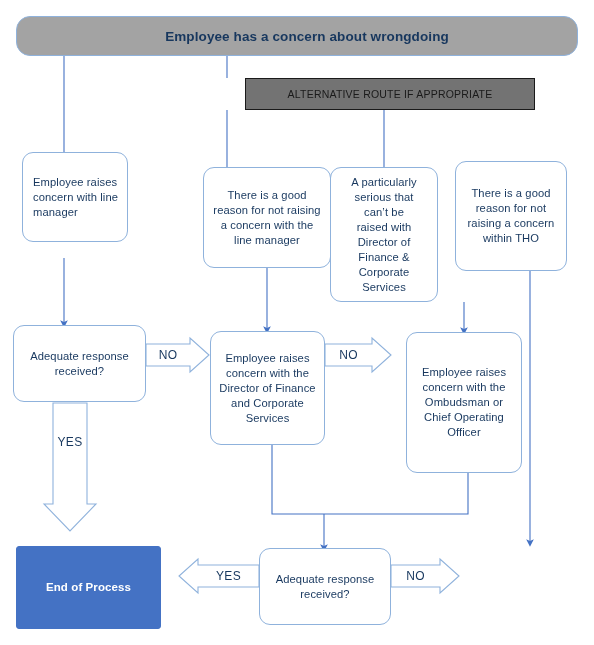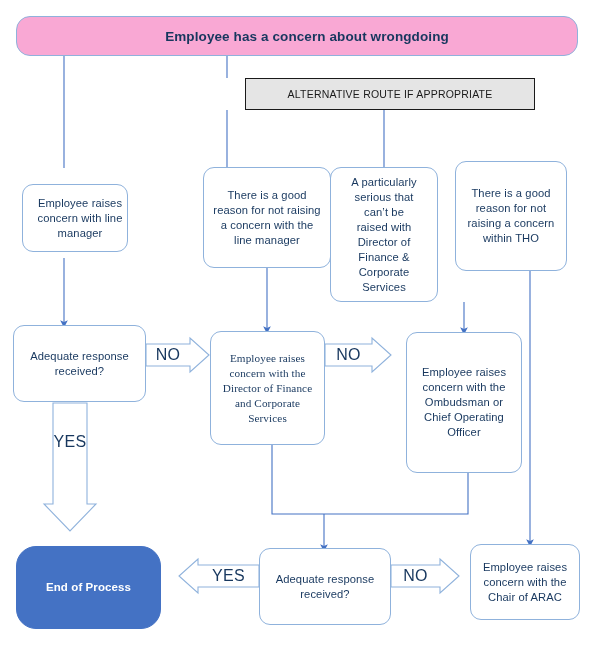--- a/index.html
+++ b/index.html
@@ -2,26 +2,26 @@
 <html><head>
 <meta charset="utf-8">
 <style>
   html,body{margin:0;padding:0;background:#ffffff;}
   body{font-family:"Liberation Sans", sans-serif;}
   #canvas{position:relative;width:594px;height:645px;background:#ffffff;overflow:hidden;}
   svg.layer{position:absolute;left:0;top:0;width:594px;height:645px;}
   .node{position:absolute;box-sizing:border-box;display:flex;align-items:center;justify-content:center;
         text-align:center;color:#17375E;font-size:11.2px;line-height:15px;letter-spacing:0.1px;}
   .rounded{border:1px solid #8FB2DC;border-radius:11px;background:#ffffff;justify-content:flex-end;}
-  .rounded-lg{border:1px solid #8FB2DC;border-radius:14px;background:#f9a8d4;padding-left:20px;}
+  .rounded-lg{border:1px solid #8FB2DC;border-radius:14px;background:#a3a3a3;padding-left:20px;}
   .title-node{font-weight:bold;font-size:13.5px;color:#17375E;}
-  .plain{border:1px solid #1a1a1a;border-radius:0;background:#e5e5e5;font-size:10.5px;color:#1a1a1a;letter-spacing:0.2px;}
-  .filled{background:#4472C4;border:1px solid #4472C4;border-radius:20px;color:#ffffff;font-weight:bold;font-size:11.5px;}
+  .plain{border:1px solid #1a1a1a;border-radius:0;background:#737373;font-size:10.5px;color:#1a1a1a;letter-spacing:0.2px;}
+  .filled{background:#4472C4;border:1px solid #4472C4;border-radius:3px;color:#ffffff;font-weight:bold;font-size:11.5px;}
   .lefttext{justify-content:flex-start;text-align:left;padding-left:10px;}
-  .edge-label{position:absolute;font-size:16px;color:#17375E;display:flex;align-items:center;
+  .edge-label{position:absolute;font-size:12px;color:#17375E;display:flex;align-items:center;
               justify-content:center;letter-spacing:0.3px;}
 </style>
 </head>
 <body>
 
 <div id="canvas">
 
   <svg class="layer" viewBox="0 0 594 645">
     <defs>
       <marker id="ah" markerWidth="9" markerHeight="9" refX="4.5" refY="4.5" orient="auto" markerUnits="strokeWidth">
@@ -67,59 +67,56 @@
   </svg>
 
   <div class="node rounded-lg title-node" style="left:16px;top:16px;width:562px;height:40px;">
     <span>Employee has a concern about wrongdoing</span>
   </div>
 
   <div class="node plain" style="left:245px;top:78px;width:290px;height:32px;">
     <span>ALTERNATIVE ROUTE IF APPROPRIATE</span>
   </div>
 
-  <div class="node rounded lefttext" style="left:22px;top:184px;width:106px;height:68px;text-align:center;">
+  <div class="node rounded lefttext" style="left:22px;top:152px;width:106px;height:90px;">
     <span>Employee raises concern with line manager</span>
   </div>
 
   <div class="node rounded" style="left:203px;top:167px;width:128px;height:101px;padding:0 8px;">
     <span>There is a good reason for not raising a concern with the line manager</span>
   </div>
 
   <div class="node rounded" style="left:330px;top:167px;width:108px;height:135px;padding:0 16px;">
     <span>A particularly serious that can’t be raised with Director of Finance &amp; Corporate Services</span>
   </div>
 
   <div class="node rounded" style="left:455px;top:161px;width:112px;height:110px;padding:0 7px;">
     <span>There is a good reason for not raising a concern within THO</span>
   </div>
 
   <div class="node rounded" style="left:13px;top:325px;width:133px;height:77px;padding:0 6px;">
     <span>Adequate response received?</span>
   </div>
 
-  <div class="node rounded" style="left:210px;top:331px;width:115px;height:114px;padding:0 7px;font-family:Liberation Serif, serif;">
+  <div class="node rounded" style="left:210px;top:331px;width:115px;height:114px;padding:0 7px;">
     <span>Employee raises concern with the Director of Finance and Corporate Services</span>
   </div>
 
   <div class="node rounded" style="left:406px;top:332px;width:116px;height:141px;padding:0 7px;">
     <span>Employee raises concern with the Ombudsman or Chief Operating Officer</span>
   </div>
 
   <div class="node filled" style="left:16px;top:546px;width:145px;height:83px;">
     <span>End of Process</span>
   </div>
 
   <div class="node rounded" style="left:259px;top:548px;width:132px;height:77px;padding:0 6px;">
     <span>Adequate response received?</span>
   </div>
 
-  <div class="node rounded" style="left:470px;top:544px;width:110px;height:76px;padding:0 7px;">
-    <span>Employee raises concern with the Chair of ARAC</span>
-  </div>
 
   <div class="edge-label" style="left:146px;top:344px;width:44px;height:22px;">NO</div>
 
   <div class="edge-label" style="left:325px;top:344px;width:47px;height:22px;">NO</div>
 
   <div class="edge-label" style="left:53px;top:432px;width:34px;height:20px;">YES</div>
 
   <div class="edge-label" style="left:198px;top:565px;width:61px;height:22px;">YES</div>
 
   <div class="edge-label" style="left:391px;top:565px;width:49px;height:22px;">NO</div>

